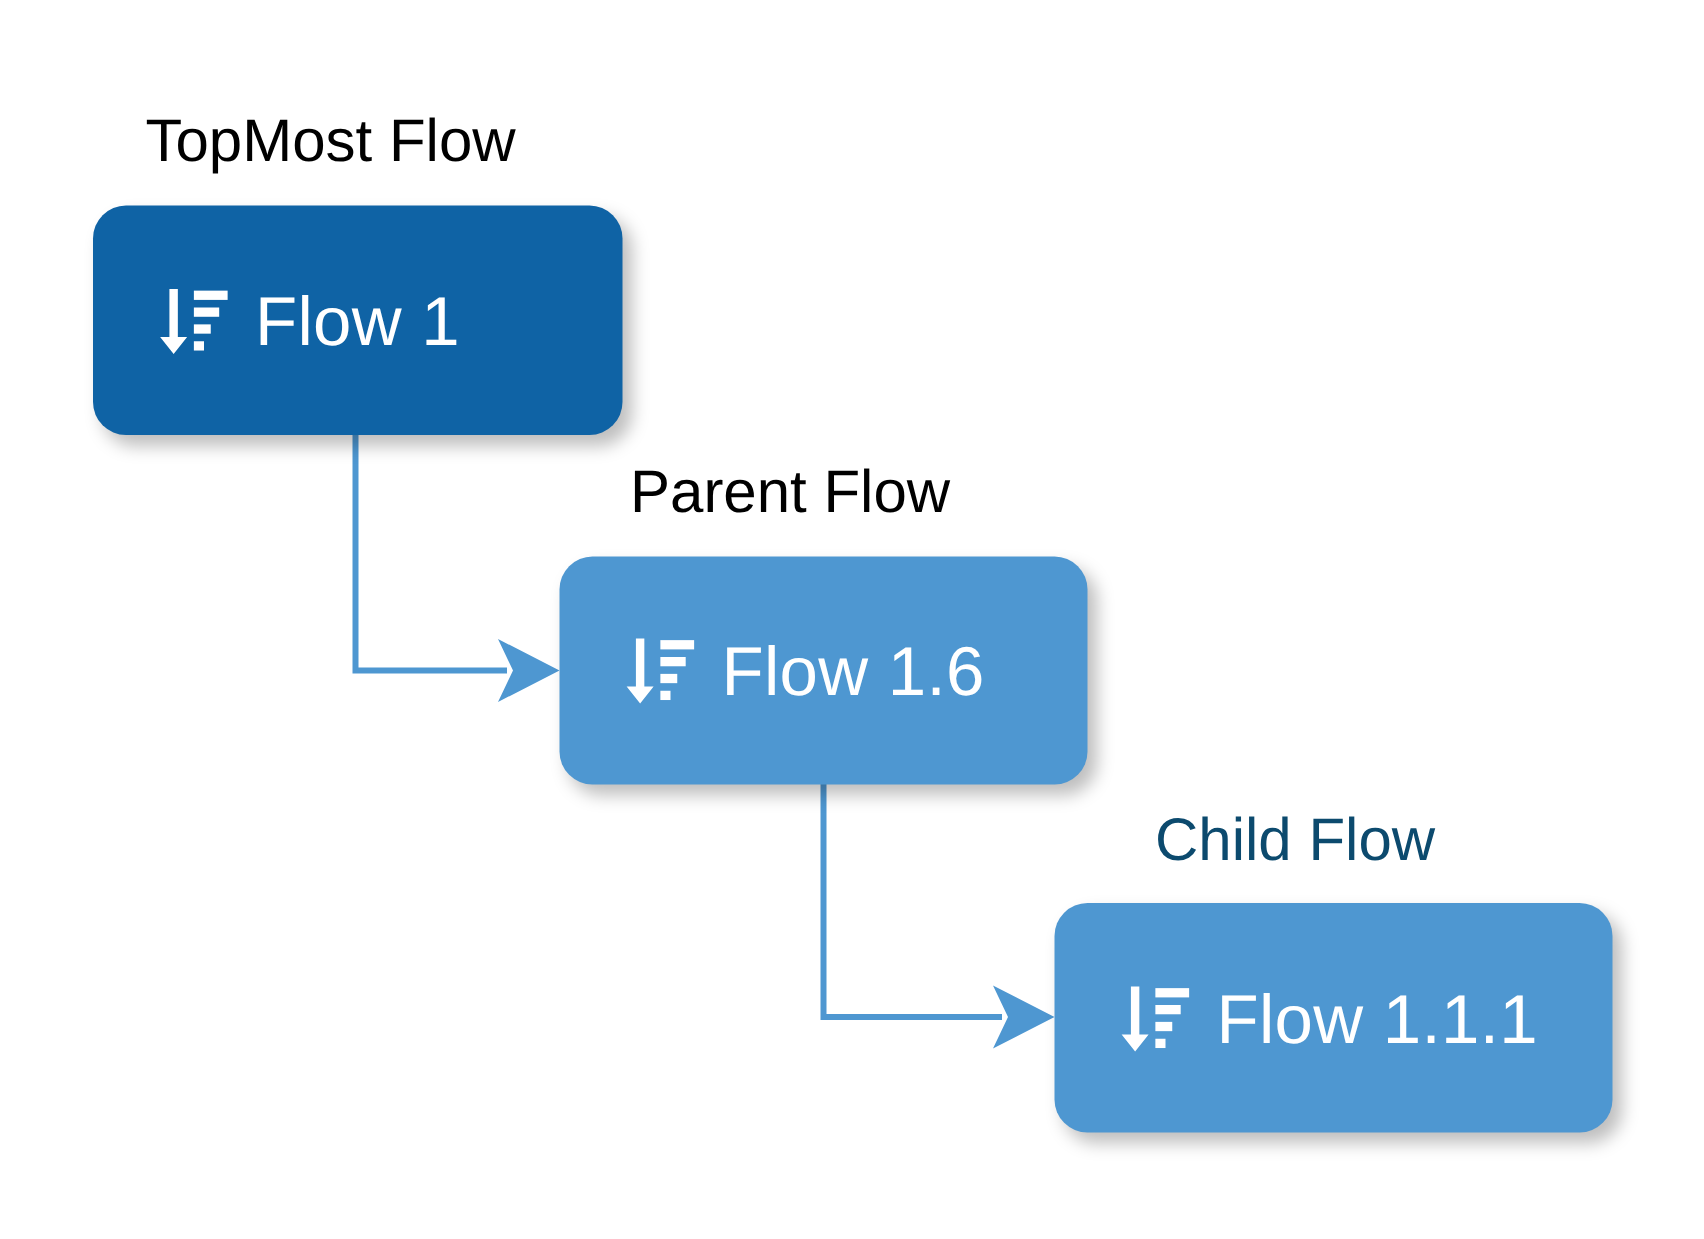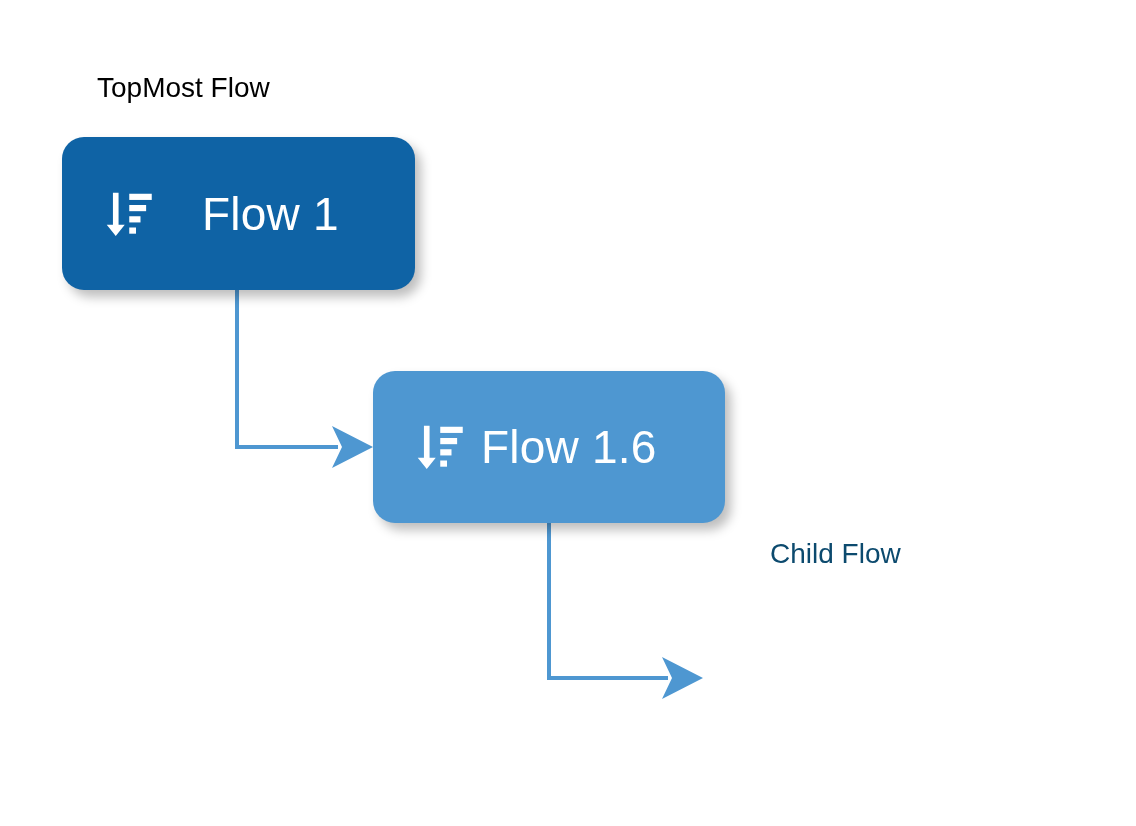--- a/index.html
+++ b/index.html
@@ -68,21 +68,21 @@
     line-height: 1;
     letter-spacing: 0.2px;
     white-space: nowrap;
   }
 
   
   .caption {
     position: absolute;
     z-index: 3;
     color: #000000;
-    font-size: 28px;
+    font-size: 40px;
     font-weight: 400;
     line-height: 1;
     white-space: nowrap;
   }
 
   
   #node-topmost {
     left: 62px;
     top: 137px;
     width: 353px;
@@ -127,45 +127,58 @@
     </g>
 
     <g>
       <path d="M 549 519 L 549 678 L 668 678" fill="none" stroke="#4E97D1" stroke-width="4" stroke-linecap="butt" stroke-linejoin="miter"></path>
       <path d="M 703 678 L 662 657 L 672 678 L 662 699 Z" fill="#4E97D1"></path>
     </g>
   </svg>
 
   <div class="caption" id="caption-topmost" style="color: rgb(0, 0, 0);">TopMost Flow</div>
 
+  <div class="caption" id="caption-parent" style="color: rgb(0, 0, 0);">Parent Flow</div>
 
   <div class="caption" id="caption-child" style="color: #0c4a6e;">Child Flow</div>
 
   <div class="node" id="node-topmost" style="background-color: rgb(15, 99, 165);">
     <div class="node-inner">
       <svg class="flow-icon" viewBox="0 0 48 48" xmlns="http://www.w3.org/2000/svg">
 
         <path d="M 11.5 5 L 16.5 5 L 16.5 33.5 L 22 33.5 L 14 43.5 L 6 33.5 L 11.5 33.5 Z" fill="#ffffff"></path>
 
         <rect x="26" y="6" width="20" height="5.5" fill="#ffffff"></rect>
         <rect x="26" y="16" width="15" height="5.5" fill="#ffffff"></rect>
         <rect x="26" y="26" width="10" height="5.5" fill="#ffffff"></rect>
         <rect x="26" y="36" width="6" height="5.5" fill="#ffffff"></rect>
       </svg>
-      <span class="node-label" style="color: rgb(255, 255, 255); margin-left: 32px;">Flow 1</span>
+      <span class="node-label" style="color: rgb(255, 255, 255);">Flow 1</span>
     </div>
   </div>
 
   <div class="node" id="node-parent" style="background-color: rgb(78, 151, 209);">
     <div class="node-inner">
       <svg class="flow-icon" viewBox="0 0 48 48" xmlns="http://www.w3.org/2000/svg">
         <path d="M 11.5 5 L 16.5 5 L 16.5 33.5 L 22 33.5 L 14 43.5 L 6 33.5 L 11.5 33.5 Z" fill="#ffffff"></path>
         <rect x="26" y="6" width="20" height="5.5" fill="#ffffff"></rect>
         <rect x="26" y="16" width="15" height="5.5" fill="#ffffff"></rect>
         <rect x="26" y="26" width="10" height="5.5" fill="#ffffff"></rect>
         <rect x="26" y="36" width="6" height="5.5" fill="#ffffff"></rect>
       </svg>
       <span class="node-label" style="color: rgb(255, 255, 255);">Flow 1.6</span>
     </div>
   </div>
 
+  <div class="node" id="node-child" style="background-color: rgb(78, 151, 209);">
+    <div class="node-inner">
+      <svg class="flow-icon" viewBox="0 0 48 48" xmlns="http://www.w3.org/2000/svg">
+        <path d="M 11.5 5 L 16.5 5 L 16.5 33.5 L 22 33.5 L 14 43.5 L 6 33.5 L 11.5 33.5 Z" fill="#ffffff"></path>
+        <rect x="26" y="6" width="20" height="5.5" fill="#ffffff"></rect>
+        <rect x="26" y="16" width="15" height="5.5" fill="#ffffff"></rect>
+        <rect x="26" y="26" width="10" height="5.5" fill="#ffffff"></rect>
+        <rect x="26" y="36" width="6" height="5.5" fill="#ffffff"></rect>
+      </svg>
+      <span class="node-label" style="color: rgb(255, 255, 255);">Flow 1.1.1</span>
+    </div>
+  </div>
 
 </div>
 
 </body></html>

